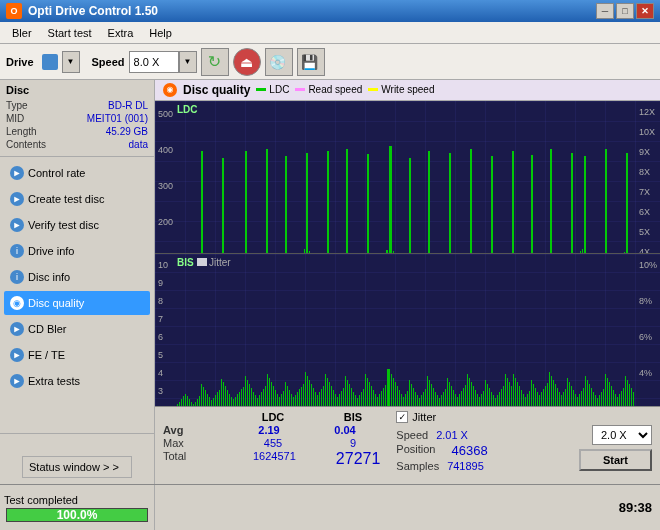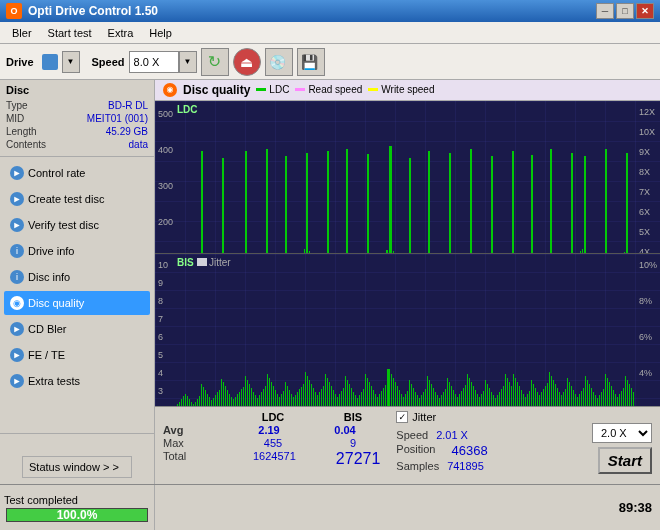--- a/index.html
+++ b/index.html
@@ -977,21 +977,21 @@
           <span style="font-size:11px; color:#0000cc;">741895</span>
         </div>
       </div>
 
       <div style="margin-left:auto; display:flex; flex-direction:column; gap:4px; justify-content:center; align-items:flex-end;">
         <div style="display:flex; align-items:center; gap:2px;">
           <select style="background:white;border:1px solid #888;padding:2px 4px;font-size:11px;width:60px;">
             <option>2.0 X</option>
           </select>
         </div>
-        <button style="background:#d4d0c8;border:2px outset #aaa;padding:3px 8px;font-size:15px;cursor:pointer;font-weight:bold;font-style:italic;">Start</button>
+        <button style="background:#d4d0c8;border:2px outset #aaa;padding:3px 22px;font-size:11px;cursor:pointer;font-weight:bold;">Start</button>
       </div>
 
     </div>
 
   </div>
 
 </div>
 
 <div style="position:fixed; bottom:0; left:0; right:0; height:46px; background:#d4d0c8; border-top:1px solid #888; display:flex;">
   <div style="width:155px; border-right:1px solid #aaa; display:flex; flex-direction:column; justify-content:center; padding:2px 4px;">

